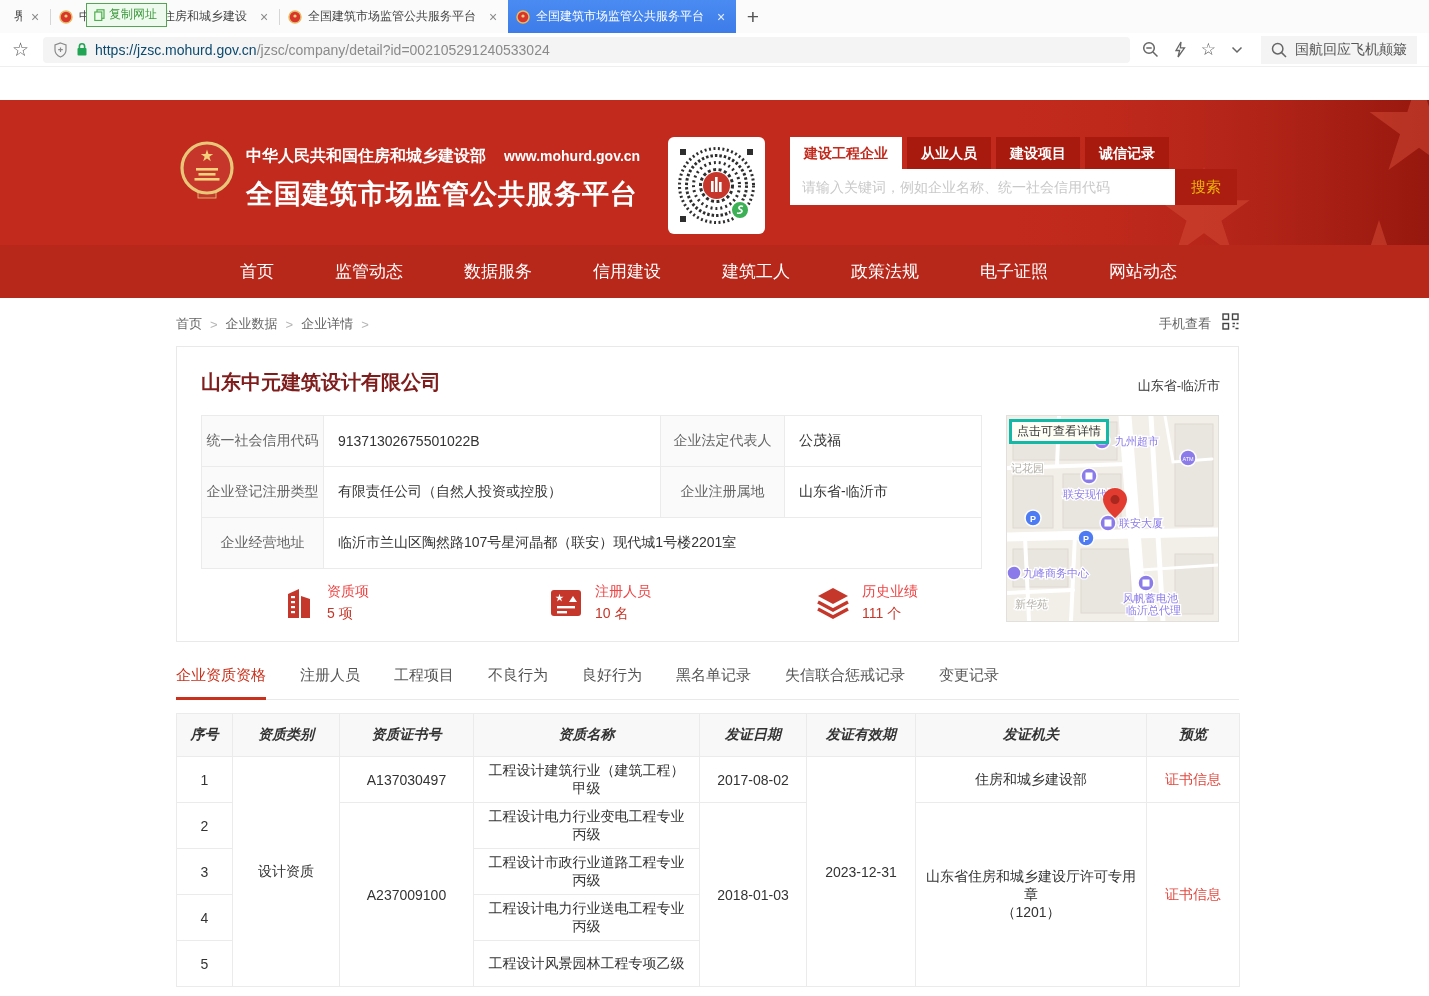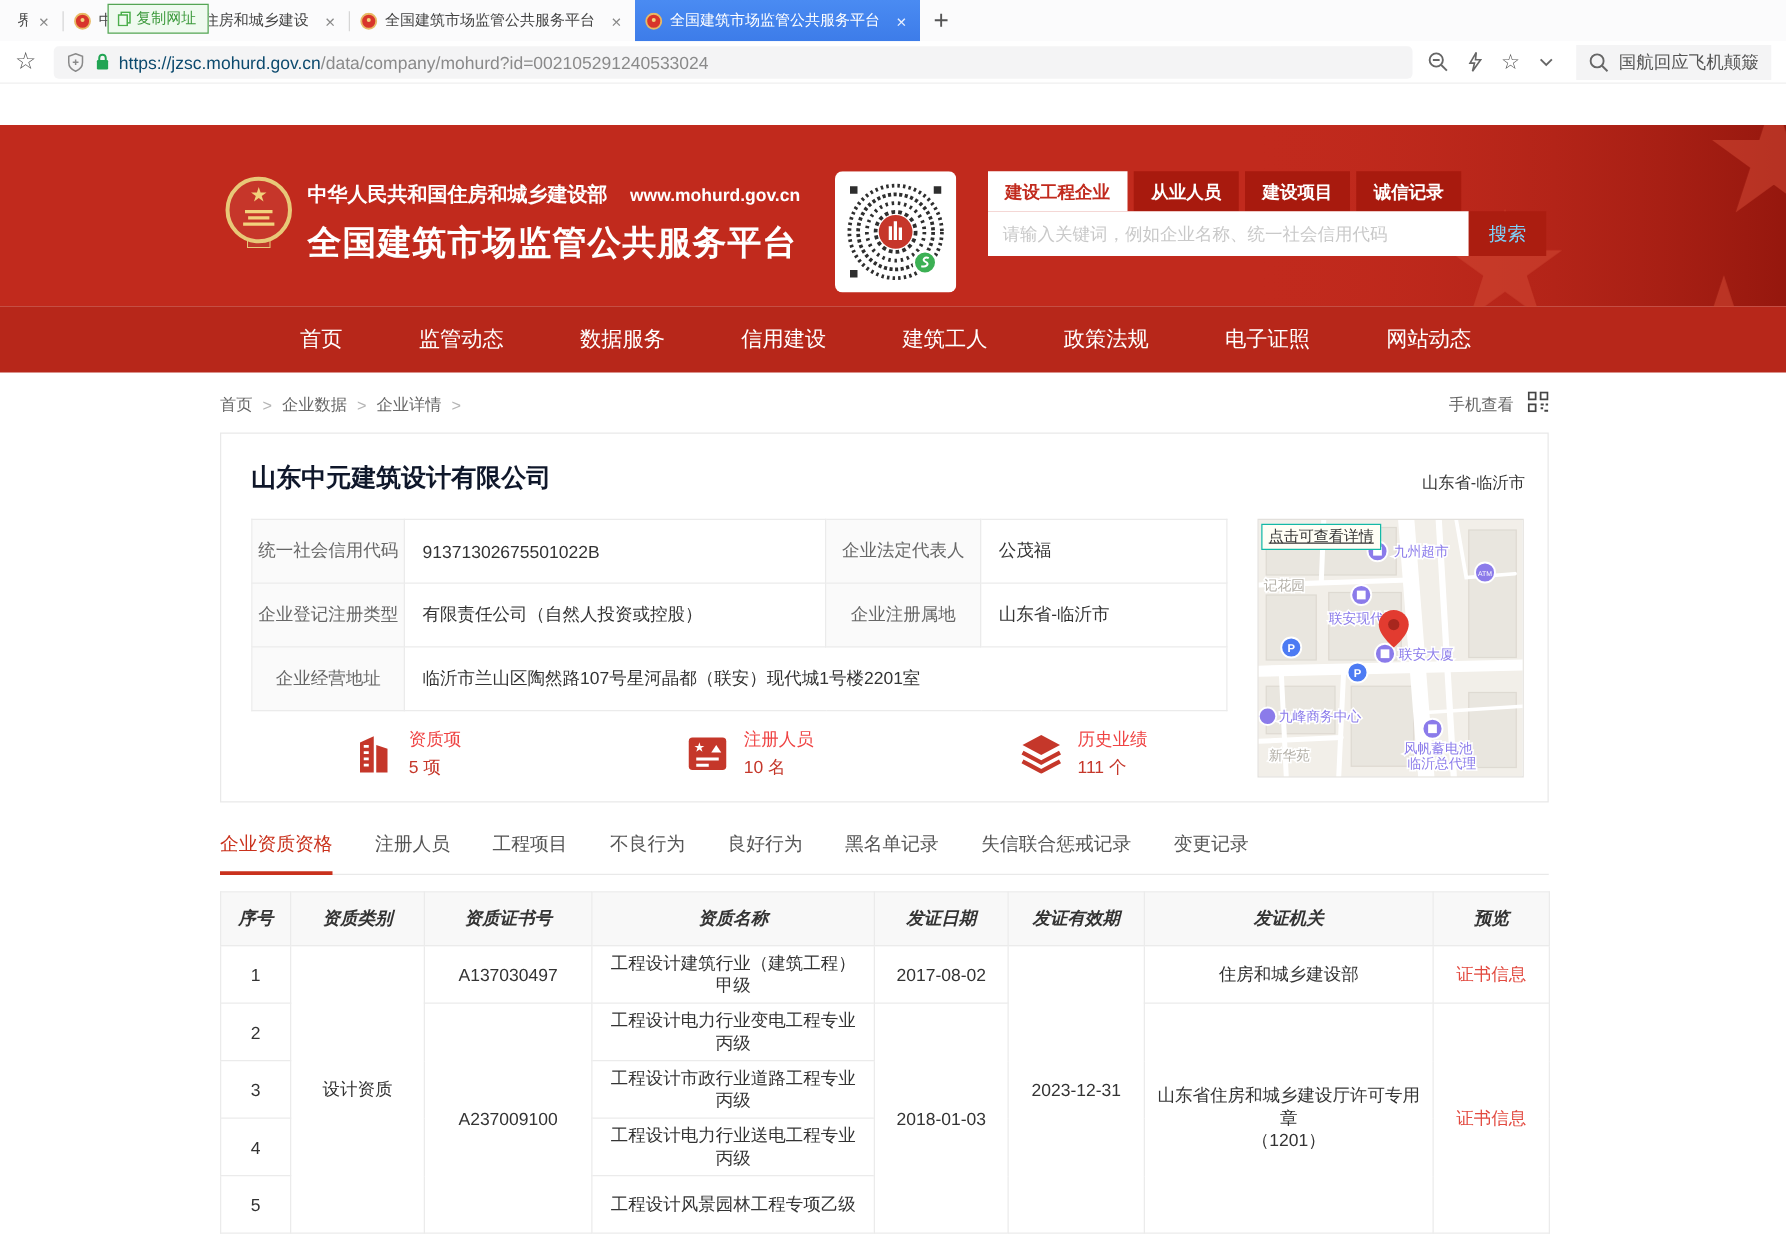--- a/index.html
+++ b/index.html
@@ -42,49 +42,49 @@
   .titles .l1 .murl { font-size:14px; margin-left:18px; }
   .titles .l2 { font-size:27px; font-weight:bold; letter-spacing:1px; margin-top:9px; }
   .qr-box { position:absolute; left:668px; top:37px; width:97px; height:97px; }
   .hsearch { position:absolute; left:790px; top:37px; width:447px; }
   .hs-tabs { display:flex; gap:5px; height:32px;align-items:flex-end; }
   .hs-tab { padding:0 14px; line-height:32px; font-size:14px; font-weight:bold; color:#fff; background:#a81a0e; cursor:pointer; white-space:nowrap; }
   .hs-tab.active { background:#fff; color:#c12a1d; }
   .hs-row { display:flex; height:36px; }
   .hs-input { flex:1; border:0; outline:none; padding:0 12px; font-size:14px; color:#737373; background:#fff; font-family:inherit; }
   .hs-input::placeholder { color:#c9c9c9; }
-  .hs-btn { width:62px; background:#ab1d10; color:#7dd3fc; font-size:15px; border:0; cursor:pointer; font-family:Liberation Serif, serif; }
+  .hs-btn { width:62px; background:#ab1d10; color:#eab308; font-size:15px; border:0; cursor:pointer; font-family:Liberation Serif, serif; }
 
   .site-nav { position:absolute; top:245px; left:0; width:100%; height:53px; background:#b7271a; display:flex; align-items:center; justify-content:space-between; padding:0 252px 0 240px; }
   .nav-item { color:#fff; font-size:17px; cursor:pointer; white-space:nowrap; }
 
   
   .content { position:absolute; top:298px; left:176px; width:1063px; }
   .crumbs { margin-top:17px; display:flex; align-items:center; font-size:13px; color:#666; position:relative; height:18px; }
   .crumb { cursor:pointer; }
   .crumb-sep { color:#b5b5b5; margin:0 8px; }
   .mobile-view { position:absolute; right:28px; top:0; display:flex; align-items:center; gap:8px; color:#666; font-size:13px; cursor:pointer; }
   .mini-qr { position:absolute; right:0; top:-2px; cursor:pointer; }
 
   .company-card { margin-top:13px; border:1px solid #e9e9e9; height:296px; position:relative; background:#fff; }
-  .company-name { position:absolute; left:24px; top:22px; font-size:20px; font-weight:bold; color:#0f172a; }
+  .company-name { position:absolute; left:24px; top:22px; font-size:20px; font-weight:bold; color:#7f1d1d; }
   .company-region { position:absolute; right:18px; top:30px; font-size:13px; color:#333; }
   .info-table { position:absolute; left:24px; top:68px; width:780px; border-collapse:collapse; table-layout:fixed; }
   .info-table td { border:1px solid #ebebeb; height:51px; font-size:14px; }
   .info-table td.lbl { background:#fafafa; color:#666; text-align:center; }
   .info-table td.val { color:#333; padding:0 14px; }
 
   .stats { position:absolute; left:24px; top:236px; width:780px; height:48px; }
   .stat { position:absolute; top:0; display:flex; align-items:center; gap:12px; cursor:pointer; }
   .stat .txt { display:flex; flex-direction:column; }
   .stat .slabel { font-size:14px; color:#ef4444; }
   .stat .svalue { font-size:14px; color:#c5372a; margin-top:4px; }
 
   .map-wrap { position:absolute; right:19px; top:68px; width:213px; height:207px; border:1px solid #e2e0dc; cursor:pointer; }
-  .map-tip { position:absolute; left:2px; top:3px; background:#fffef5; border:1px solid #14b8a6; font-size:12px; color:#333; padding:1px 5px; z-index:5;text-decoration:underline; }
+  .map-tip { position:absolute; left:2px; top:3px; background:#fffef5; border:3px solid #14b8a6; font-size:12px; color:#333; padding:1px 5px; z-index:5; }
 
   .detail-tabs { margin-top:24px; display:flex; gap:34px; border-bottom:1px solid #e9e9e9; }
   .dtab { position:relative; font-size:15px; color:#555; padding-bottom:14px; cursor:pointer; white-space:nowrap; }
   .dtab.active { color:#c9311c; }
   .dtab.active::after { content:""; position:absolute; left:0; right:0; bottom:-1px; height:3px; background:#c9311c; }
 
   .qual-table { margin-top:13px; width:1063px; border-collapse:collapse; table-layout:fixed; }
   .qual-table th { border:1px solid #ebebeb; background:#f8f8f8; height:43px; font-size:14px; color:#333; font-weight:bold;font-style:italic; }
   .qual-table td { border:1px solid #ebebeb; height:46px; font-size:14px; color:#333; text-align:center; padding:4px 8px; }
   .cert-link { color:#e2493f; cursor:pointer; }
@@ -145,21 +145,21 @@
     <div class="url-field">
       <svg width="15" height="16" viewBox="0 0 15 16" fill="none" stroke="#8a8a8a" stroke-width="1.2">
           <path d="M7.5 1 L13 3 V8 C13 11.5 10.5 13.8 7.5 15 C4.5 13.8 2 11.5 2 8 V3 Z"></path>
           <path d="M7.5 5.5 V10 M5.2 7.7 H9.8"></path>
         </svg>
       <svg style="margin-left:8px" width="12" height="15" viewBox="0 0 12 15">
           <path d="M3.4 6 V4.3 a2.6 2.6 0 0 1 5.2 0 V6" fill="none" stroke="#21a453" stroke-width="1.6"></path>
           <rect x="1.5" y="6" width="9" height="7.5" rx="1" fill="#21a453"></rect>
         </svg>
       <span class="url-secure">https://jzsc.mohurd.gov.cn</span>
-      <span class="url-path">/data/company/mohurd?id=002105291240533024</span>
+      <span class="url-path">/jzsc/company/detail?id=002105291240533024</span>
     </div>
     <div class="bar-icons">
       <span class="ic">
         <svg width="17" height="17" viewBox="0 0 17 17" fill="none" stroke="#666" stroke-width="1.5">
             <circle cx="7" cy="7" r="5.3"></circle>
             <line x1="11" y1="11" x2="15.5" y2="15.5"></line>
             <line x1="4.3" y1="7" x2="9.7" y2="7"></line>
           </svg>
       </span>
       <span class="ic">

